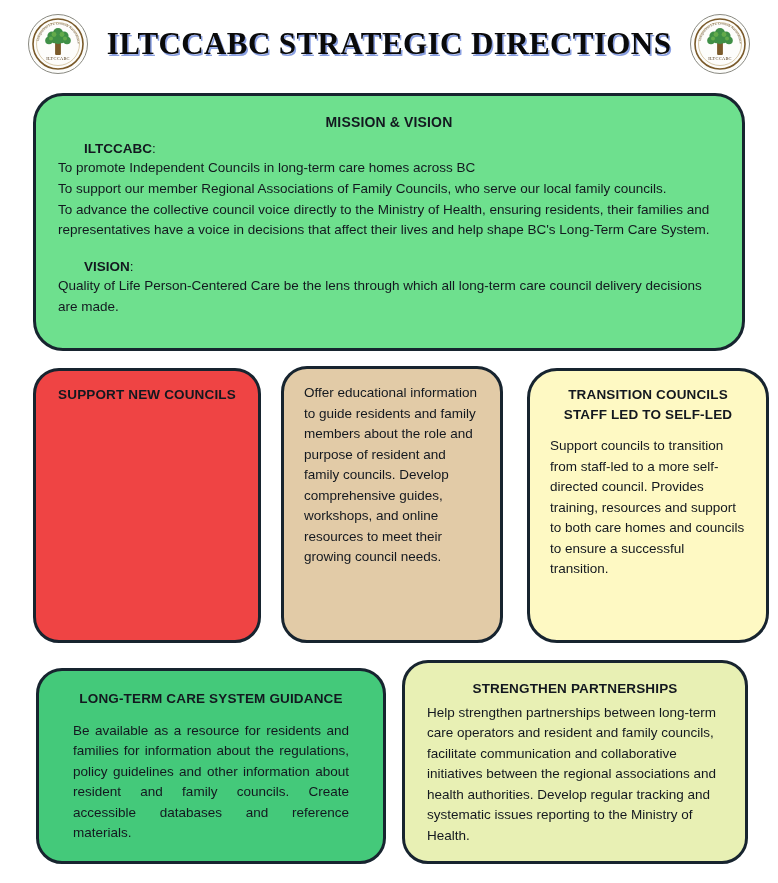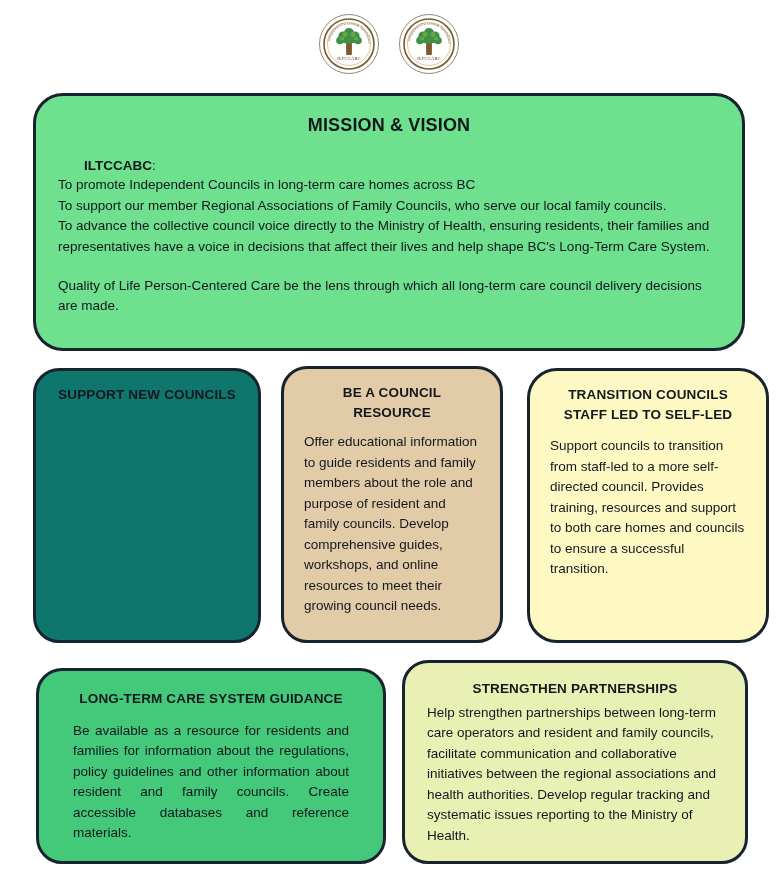--- a/index.html
+++ b/index.html
@@ -73,43 +73,43 @@
   #card-mission {
     left: 33px;
     top: 5px;
     width: 712px;
     height: 258px;
     background: #6ee08e;
     border-radius: 30px;
     padding: 16px 22px 14px 22px;
   }
   #card-mission .card-title {
-    font-size: 18px;
-    margin-bottom: 20px;
+    font-size: 14px;
+    margin-bottom: 9px;
   }
   .mv-label {
     font-size: 13.5px;
     font-weight: bold;
     margin: 0 0 2px 26px;
   }
   .mv-label .colon { font-weight: normal; }
   .mv-text {
     font-size: 13.5px;
     line-height: 1.53;
     margin: 0;
   }
   .mv-gap { height: 18px; }
 
   
   #card-support {
     left: 33px;
     top: 280px;
     width: 228px;
     height: 275px;
-    background: #0f766e;
+    background: #ef4444;
   }
   #card-resource {
     left: 281px;
     top: 278px;
     width: 222px;
     height: 277px;
     background: #e2cba7;
   }
   #card-transition {
     left: 527px;
@@ -174,20 +174,21 @@
       </g>
       <text x="31" y="47" text-anchor="middle" font-family="Liberation Serif, serif" font-size="4.4" fill="#4a3212" letter-spacing="0.3">ILTCCABC</text>
       <path id="ringL" d="M 31 9.5 A 21.5 21.5 0 0 1 31 9.5" fill="none"></path>
       <path id="arcL" d="M 11.5 31 A 19.5 19.5 0 0 1 50.5 31" fill="none"></path>
       <text font-family="Liberation Serif, serif" font-size="3.5" fill="#5a3f18">
         <textPath href="#arcL" startOffset="5%">Independent LTC Councils Association of BC</textPath>
       </text>
     </svg>
   </div>
 
+  <div class="page-title">ILTCCABC STRATEGIC DIRECTIONS</div>
 
   <div class="logo">
     <svg width="62" height="62" viewBox="0 0 62 62">
       <circle cx="31" cy="31" r="29.5" fill="#fdfdfb" stroke="#8a8a82" stroke-width="1"></circle>
       <circle cx="31" cy="31" r="25" fill="none" stroke="#7a5a2a" stroke-width="1.6"></circle>
       <circle cx="31" cy="31" r="21.5" fill="#fdfdfb" stroke="#c9b48a" stroke-width="0.7"></circle>
       <path d="M29.2 41 L29.2 30 Q29.2 28 27 26.5 M32.8 41 L32.8 30 Q32.8 28 35 26.5" stroke="#7a5a2a" stroke-width="2.2" fill="none" stroke-linecap="round"></path>
       <rect x="29" y="30" width="4" height="12" fill="#7a5a2a"></rect>
       <g fill="#3f8f46">
         <circle cx="31" cy="20" r="5"></circle>
@@ -217,29 +218,29 @@
 
 <div class="board">
 
   <div class="card" id="card-mission">
     <div class="card-title">MISSION &amp; VISION</div>
     <div class="mv-label"><span>ILTCCABC</span><span class="colon">:</span></div>
     <div class="mv-text" style="white-space: pre-line;">To promote Independent Councils in long-term care homes across BC
 To support our member Regional Associations of Family Councils, who serve our local family councils.
 To advance the collective council voice directly to the Ministry of Health, ensuring residents, their families and representatives have a voice in decisions that affect their lives and help shape BC's Long-Term Care System.</div>
     <div class="mv-gap"></div>
+    <div class="mv-label"><span>VISION</span><span class="colon">:</span></div>
     <div class="mv-text">Quality of Life Person-Centered Care be the lens through which all long-term care council delivery decisions are made.</div>
   </div>
 
   <div class="card" id="card-support">
     <div class="card-title">SUPPORT NEW COUNCILS</div>
   </div>
 
   <div class="card" id="card-resource">
-    <div class="card-title">BE A COUNCIL RESOURCE</div>
     <div class="card-body">Offer educational information to guide residents and family members about the role and purpose of resident and family councils. Develop comprehensive guides, workshops, and online resources to meet their growing council needs.</div>
   </div>
 
   <div class="card" id="card-transition">
     <div class="card-title">TRANSITION COUNCILS STAFF LED TO SELF-LED</div>
     <div class="card-body">Support councils to transition from staff-led to a more self-directed council. Provides training, resources and support to both care homes and councils to ensure a successful transition.</div>
   </div>
 
   <div class="card" id="card-guidance">
     <div class="card-title">LONG-TERM CARE SYSTEM GUIDANCE</div>

